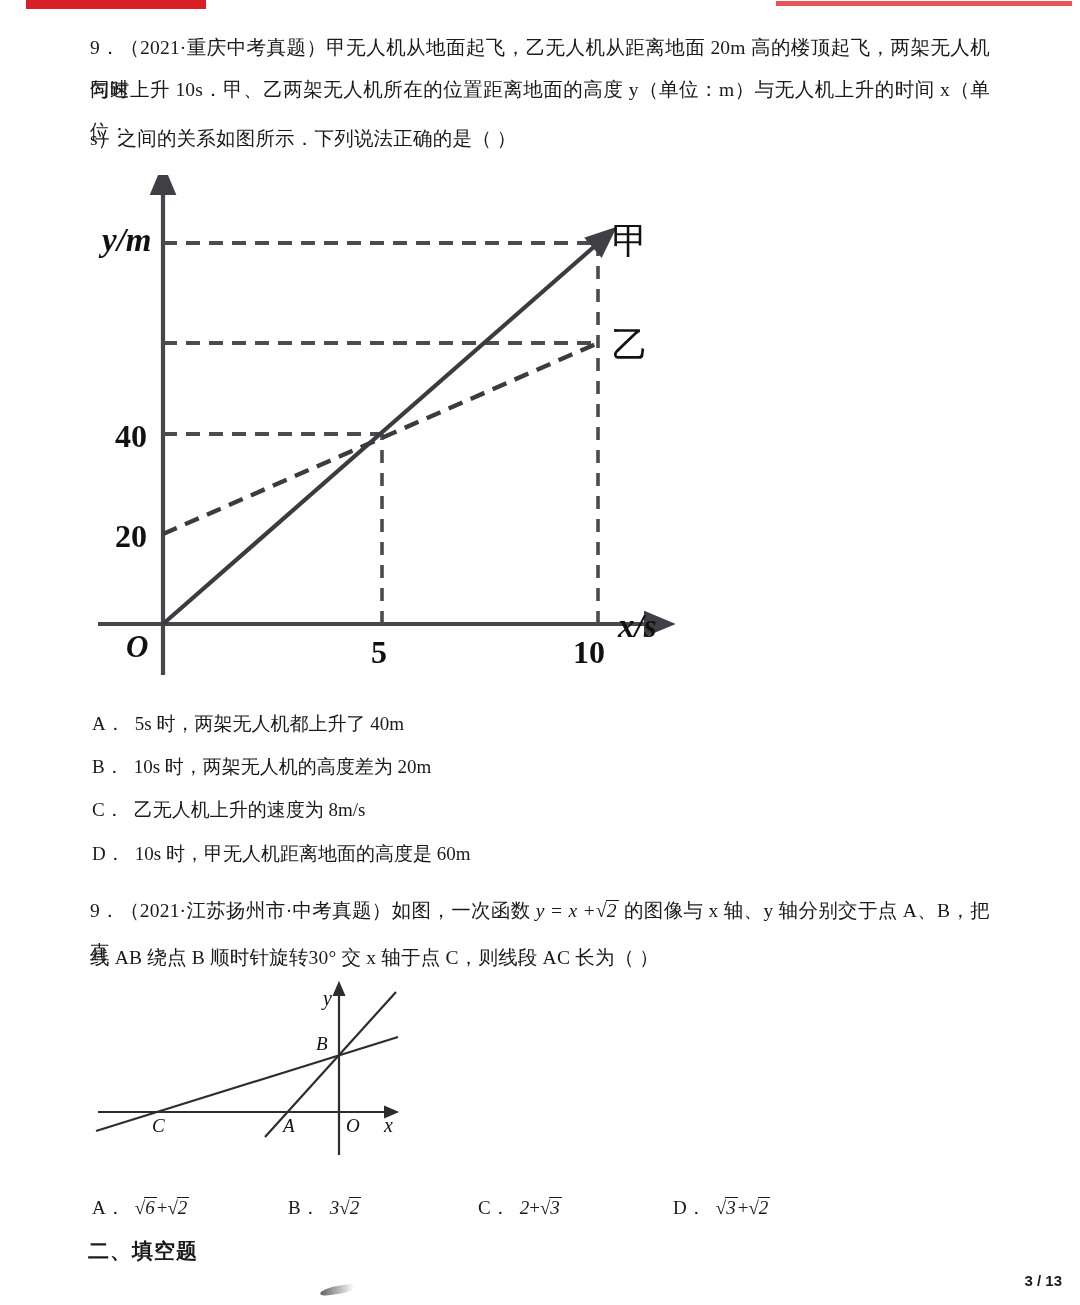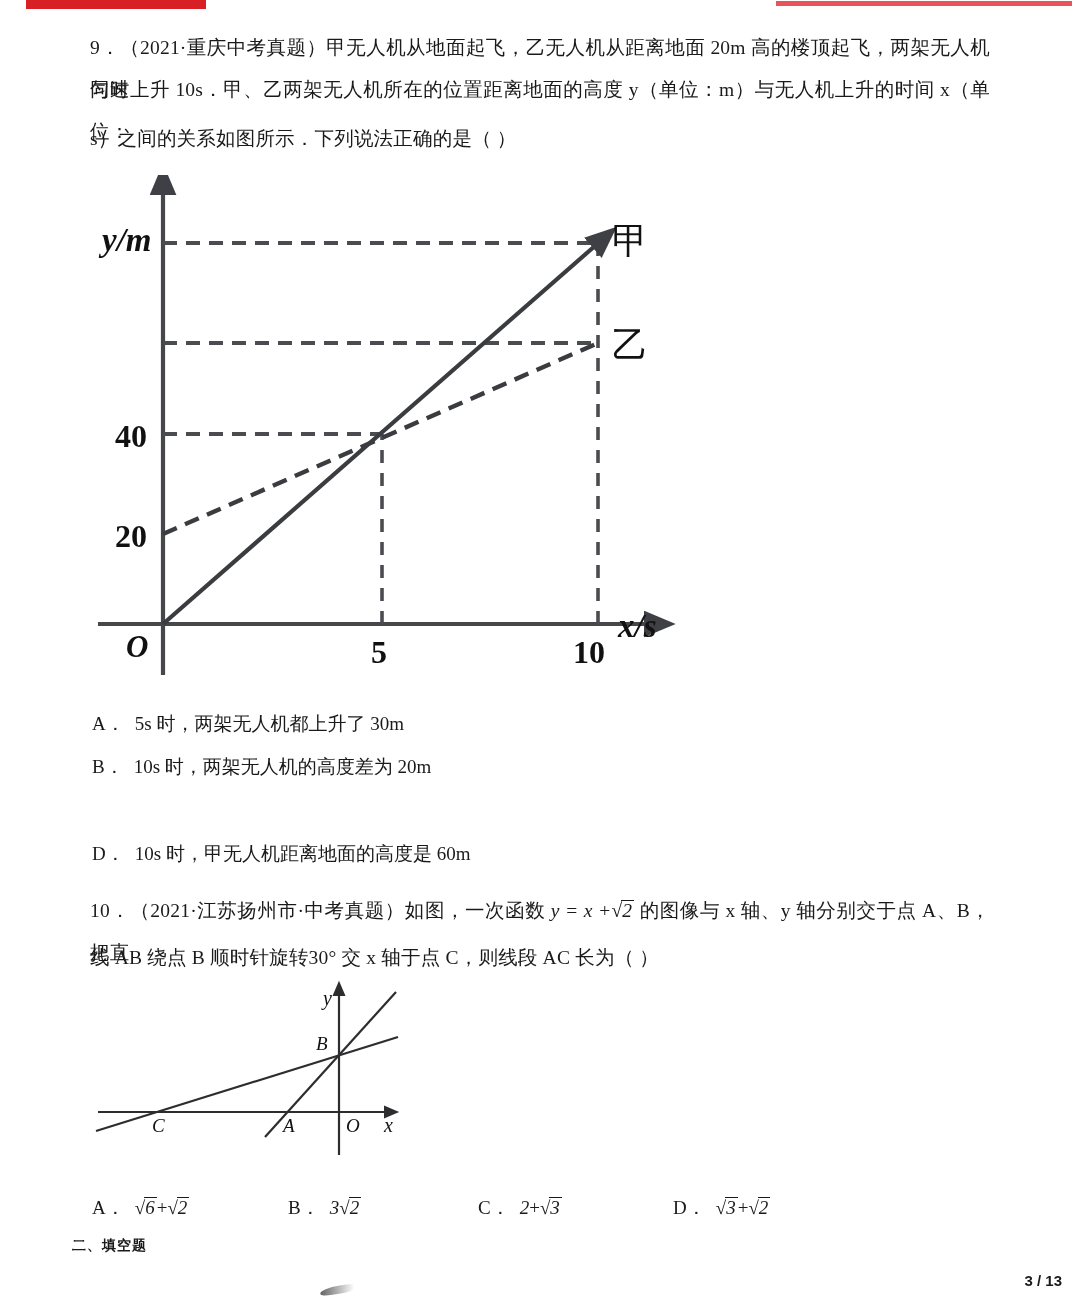--- a/index.html
+++ b/index.html
@@ -54,22 +54,22 @@
     position: absolute;
     left: 92px;
     font-size: 19px;
     line-height: 24px;
     white-space: nowrap;
   }
   .opt .oL { margin-right: 10px; }
 
   .sect-head {
     position: absolute;
-    left: 72px;
-    font-size: 14px;
+    left: 88px;
+    font-size: 21px;
     font-weight: bold;
     font-family: Liberation Sans, sans-serif;
     letter-spacing: 1px;
   }
 
   .pagenum {
     position: absolute;
     right: 18px;
     font-size: 15px;
     font-weight: bold;
@@ -163,31 +163,34 @@
 
       <text x="281" y="488" font-family="Liberation Serif, serif" font-size="32" font-weight="bold" fill="#111">5</text>
       <text x="483" y="488" font-family="Liberation Serif, serif" font-size="32" font-weight="bold" fill="#111">10</text>
 
       <text x="522" y="78" font-family="Liberation Sans, sans-serif" font-size="36" fill="#111">甲</text>
       <text x="522" y="182" font-family="Liberation Sans, sans-serif" font-size="36" fill="#111">乙</text>
     </svg>
   </div>
 
   <div class="opt" style="top:712px;">
-    <span class="oL">A．</span><span>5s 时，两架无人机都上升了 30m</span>
+    <span class="oL">A．</span><span>5s 时，两架无人机都上升了 40m</span>
   </div>
   <div class="opt" style="top:755px;">
     <span class="oL">B．</span><span>10s 时，两架无人机的高度差为 20m</span>
   </div>
+  <div class="opt" style="top:798px;">
+    <span class="oL">C．</span><span>乙无人机上升的速度为 8m/s</span>
+  </div>
   <div class="opt" style="top:842px;">
     <span class="oL">D．</span><span>10s 时，甲无人机距离地面的高度是 60m</span>
   </div>
 
   <div class="qtext" style="top:890px;">
-    <span>10．（2021·江苏扬州市·中考真题）如图，一次函数 </span><span class="frac-inline">y = x +</span><span class="sqrt"><span class="rad">√</span><span class="rand">2</span></span><span> 的图像与 x 轴、y 轴分别交于点 A、B，把直</span>
+    <span>9．（2021·江苏扬州市·中考真题）如图，一次函数 </span><span class="frac-inline">y = x +</span><span class="sqrt"><span class="rad">√</span><span class="rand">2</span></span><span> 的图像与 x 轴、y 轴分别交于点 A、B，把直</span>
   </div>
   <div class="qtext" style="top:937px;">线 AB 绕点 B 顺时针旋转30° 交 x 轴于点 C，则线段 AC 长为（      ）</div>
 
   <div class="fig2">
     <svg width="400" height="175" viewBox="0 0 400 175" xmlns="http://www.w3.org/2000/svg">
       <defs>
         <marker id="arrHead2" markerWidth="9" markerHeight="9" refX="1" refY="3" orient="auto" markerUnits="strokeWidth">
           <path d="M0,0 L0,6 L7,3 z" fill="#2d2d30"></path>
         </marker>
       </defs>

